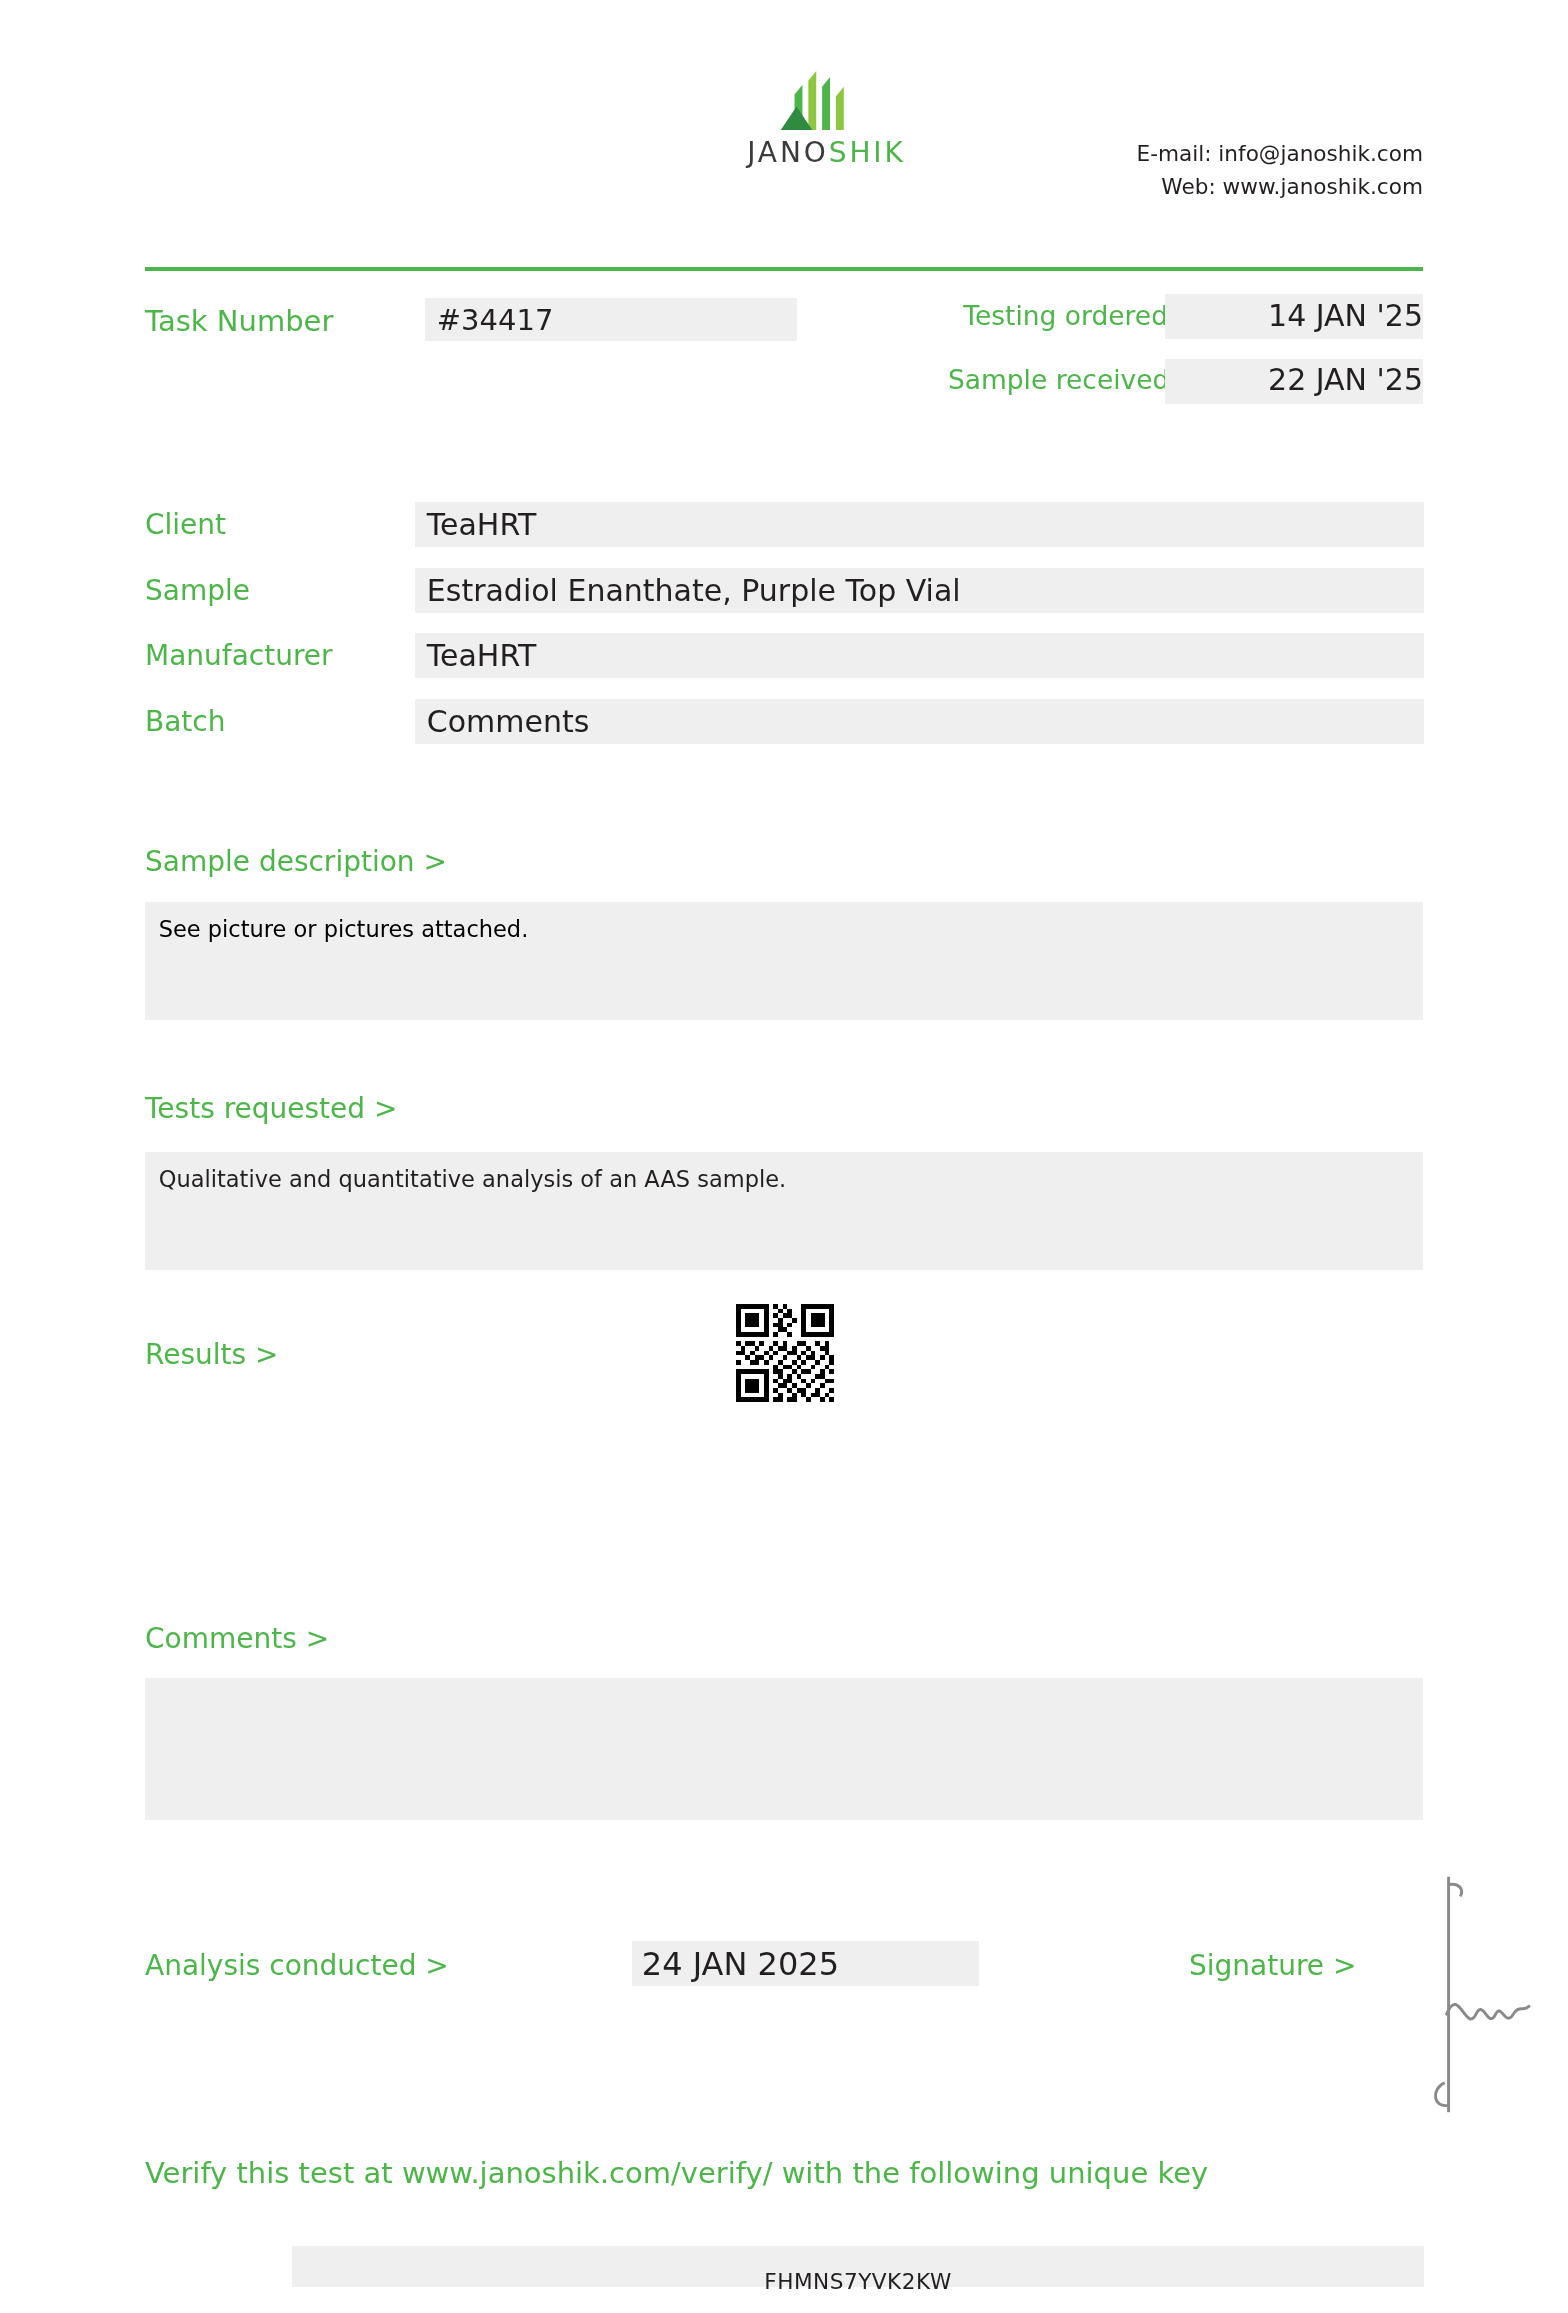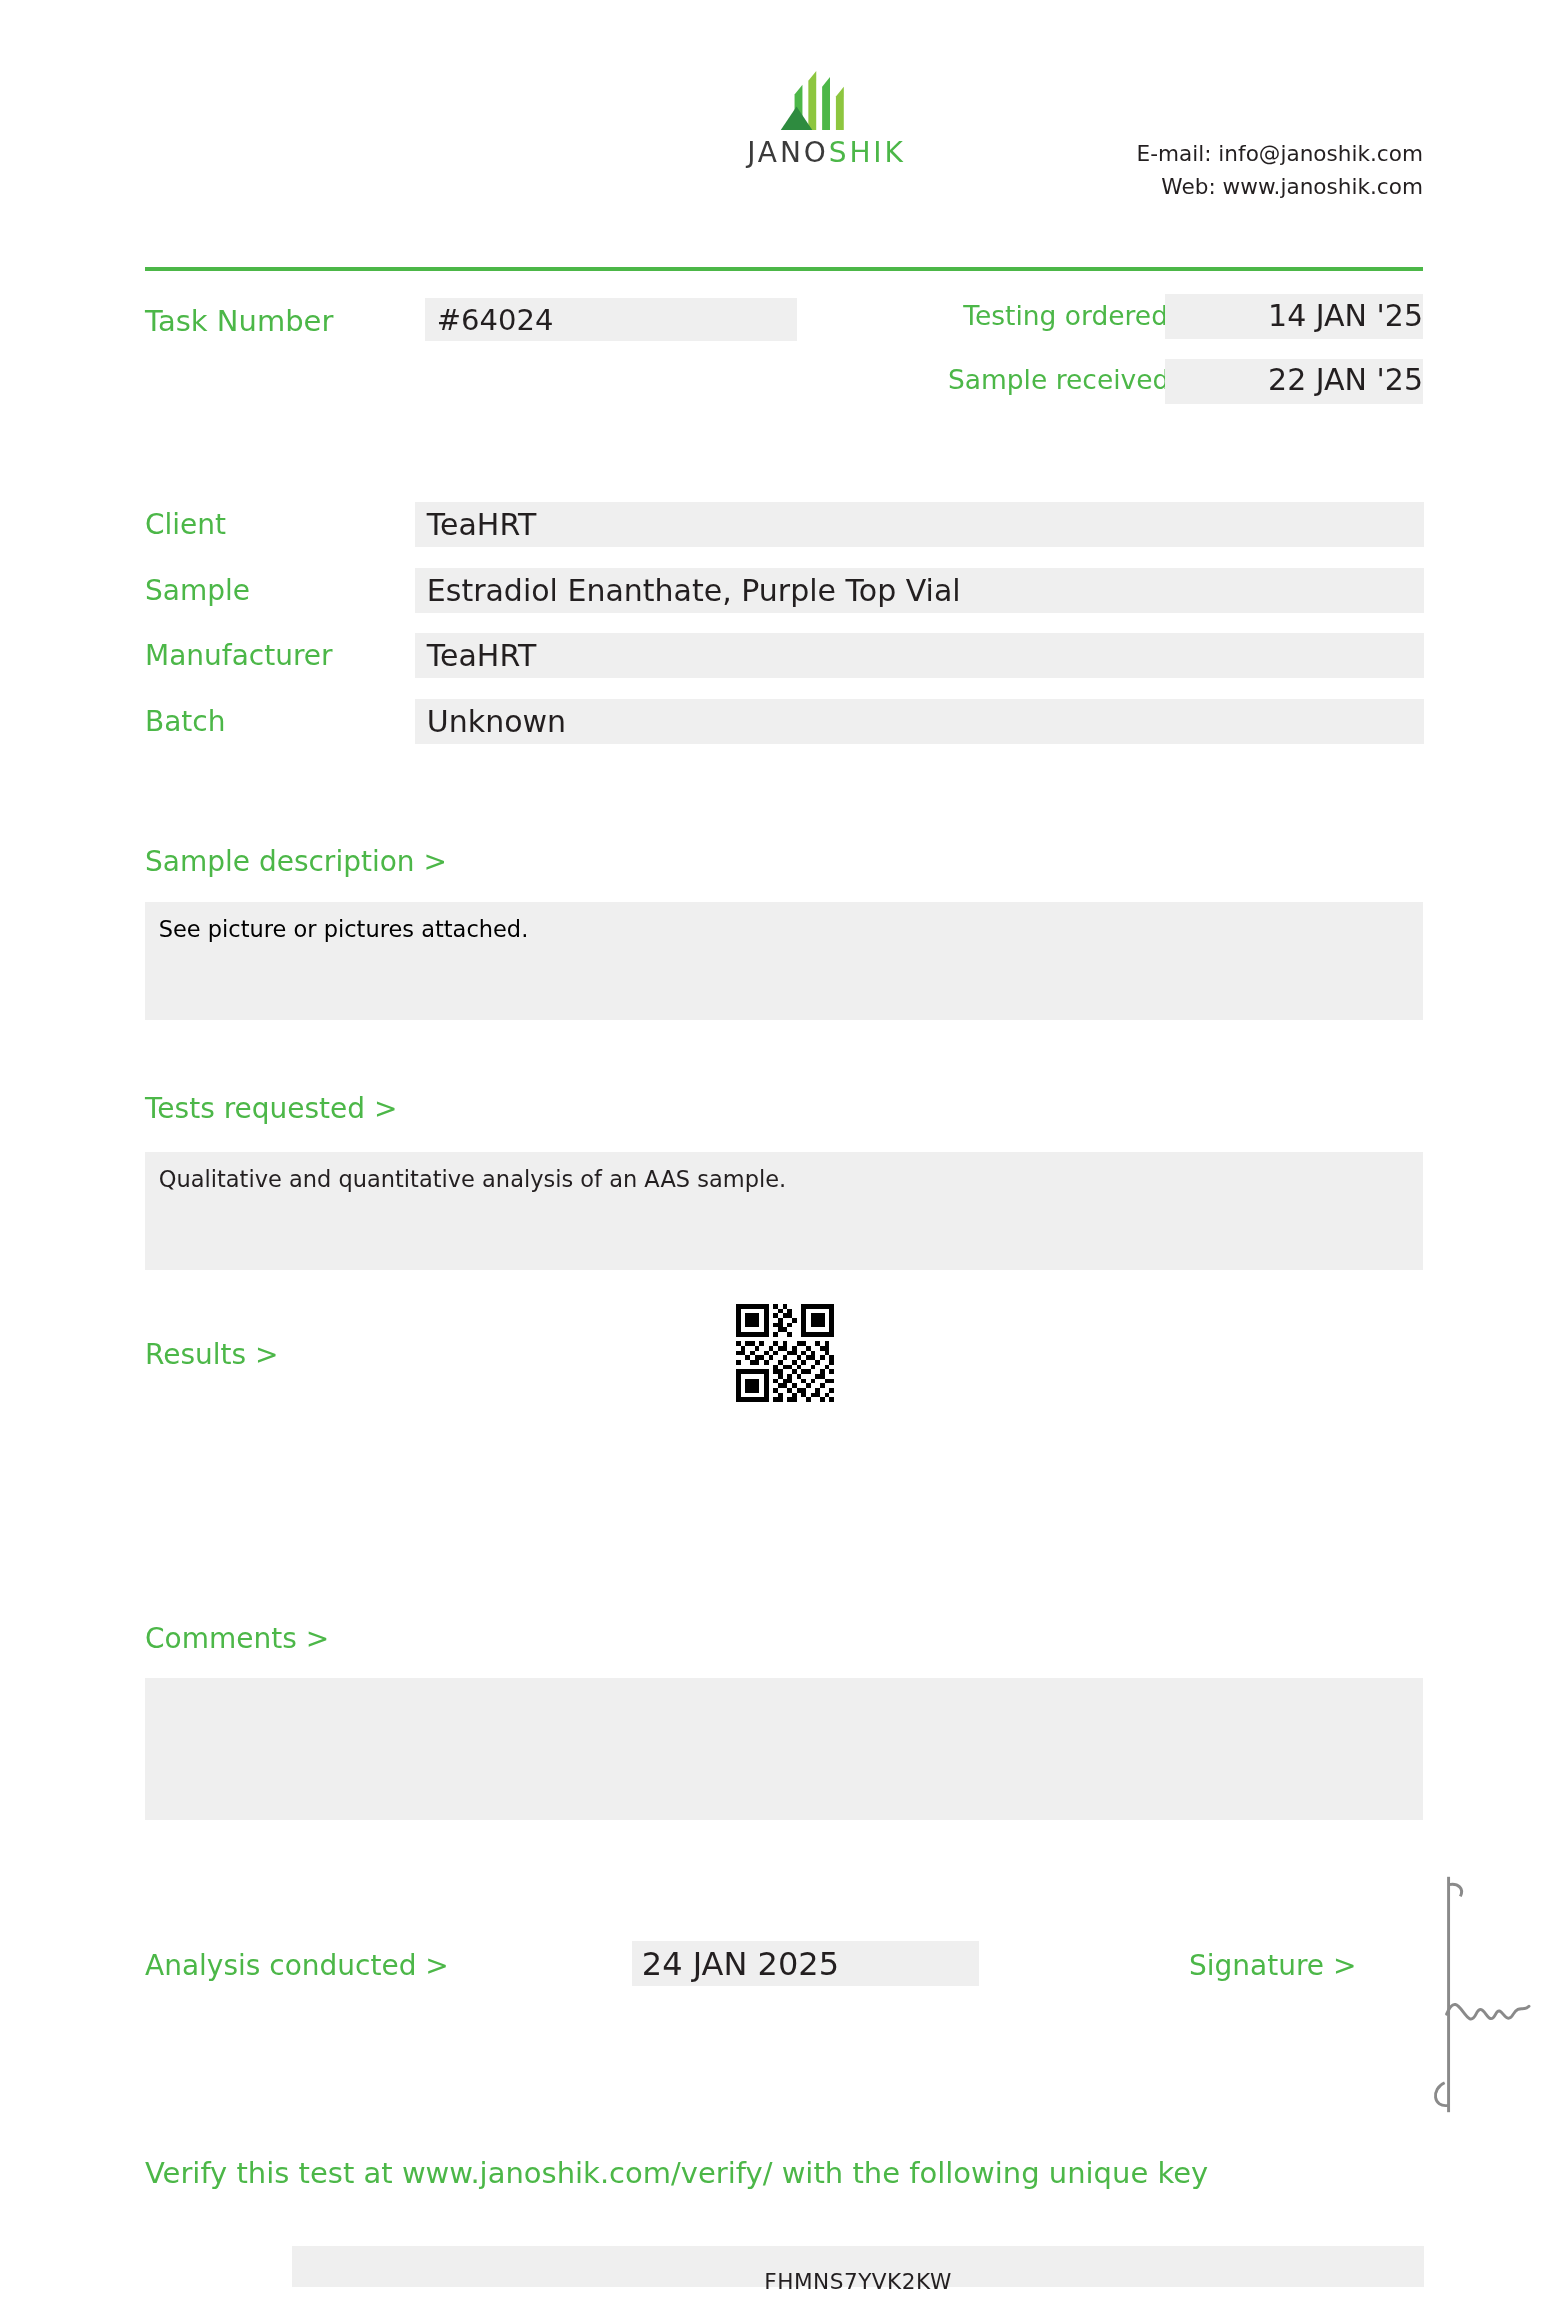--- a/index.html
+++ b/index.html
@@ -328,21 +328,21 @@
       <div class="contact">
         <div>E-mail: info@janoshik.com</div>
         <div>Web: www.janoshik.com</div>
       </div>
     </div>
 
     <div class="rule"></div>
 
     <div class="task-row">
       <div class="task-label">Task Number</div>
-      <div class="task-value">#64024</div>
+      <div class="task-value">#34417</div>
 
       <div class="dates">
         <div class="date-line">
           <span class="date-lbl">Testing ordered</span>
           <span class="date-arrow">&gt;</span>
           <span class="date-box">14 JAN '25</span>
         </div>
         <div class="date-line">
           <span class="date-lbl" style="right:223px;">Sample received &gt;</span>
           <span class="date-box">22 JAN '25</span>
@@ -358,21 +358,21 @@
       <div class="info-row">
         <span class="info-label">Sample</span>
         <span class="info-value">Estradiol Enanthate, Purple Top Vial</span>
       </div>
       <div class="info-row">
         <span class="info-label">Manufacturer</span>
         <span class="info-value">TeaHRT</span>
       </div>
       <div class="info-row">
         <span class="info-label">Batch</span>
-        <span class="info-value">Unknown</span>
+        <span class="info-value">Comments</span>
       </div>
     </div>
 
     <div class="section-head sample-desc-head">Sample description &gt;</div>
     <div class="sample-desc-box">See picture or pictures attached.</div>
 
     <div class="section-head tests-head">Tests requested &gt;</div>
     <div class="tests-box">Qualitative and quantitative analysis of an AAS sample.</div>
 
     <div class="section-head results-head">Results &gt;</div>

